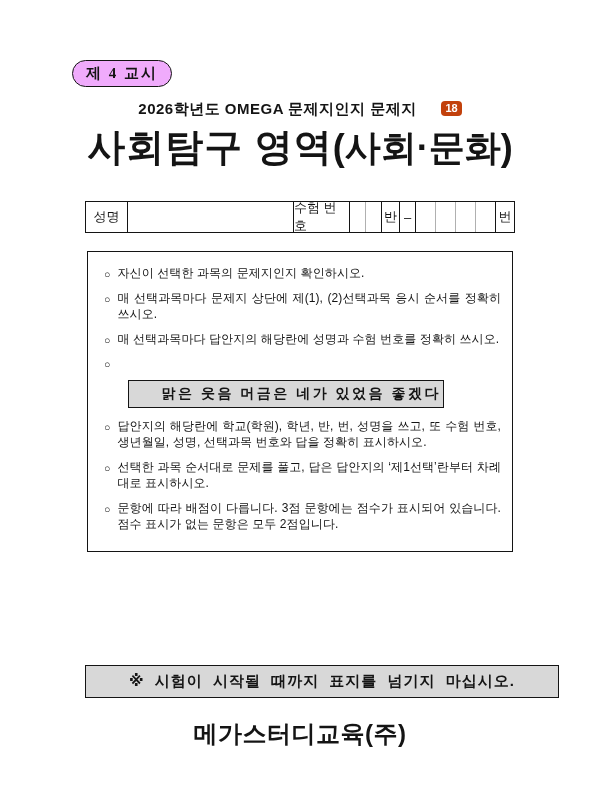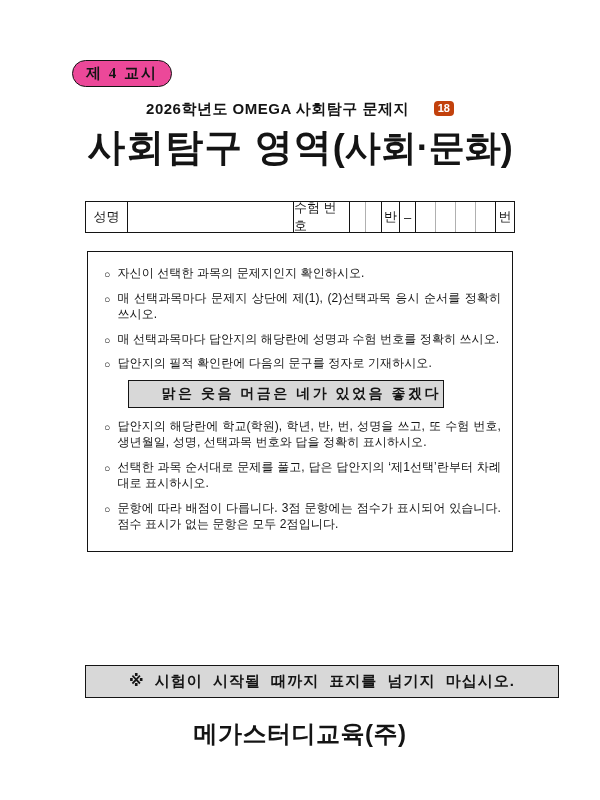--- a/index.html
+++ b/index.html
@@ -11,21 +11,21 @@
   }
   .page { position:absolute; inset:0; background:#fff; }
 
   
   .period-badge {
     position:absolute; left:72px; top:60px;
     border:1.6px solid #141414; border-radius:14px;
     padding:3px 13px;
     font-family:"Liberation Serif","DejaVu Serif",serif;
     font-size:15px; font-weight:600; letter-spacing:2px;
-    background:#ec4899;
+    background:#f0abfc;
   }
 
   
   .subtitle-row {
     position:absolute; top:100px; left:0; width:100%;
     text-align:center; font-size:15px; font-weight:bold; letter-spacing:0.5px;
   }
   .subtitle-number {
     display:inline-block; margin-left:20px;
     background:#c2410c; color:#fff;
@@ -105,21 +105,21 @@
   }
 </style>
 </head>
 <body>
 
 <div class="page">
 
   <div class="period-badge">제 4 교시</div>
 
   <div class="subtitle-row">
-    <span>2026학년도 OMEGA 사회탐구 문제지</span>
+    <span>2026학년도 OMEGA 문제지인지 문제지</span>
     <span class="subtitle-number">18</span>
   </div>
 
   <div class="main-title">
     <span>사회탐구 영역</span><span class="sub">(사회·문화)</span>
   </div>
 
   <div class="name-box">
     <div class="name-label">성명</div>
     <div class="name-value"></div>
@@ -150,21 +150,20 @@
       <span>매 선택과목마다 문제지 상단에 제(1), (2)선택과목 응시 순서를 정확히 쓰시오.</span>
     </div>
 
     <div class="inst-item">
       <span class="marker">○</span>
       <span>매 선택과목마다 답안지의 해당란에 성명과 수험 번호를 정확히 쓰시오.</span>
     </div>
 
     <div class="inst-item">
       <span class="marker">○</span>
-      <span>답안지의 필적 확인란에 다음의 문구를 정자로 기재하시오.</span>
     </div>
 
     <div class="phrase-box">맑은 웃음 머금은 네가 있었음 좋겠다</div>
 
     <div class="inst-item">
       <span class="marker">○</span>
       <span>답안지의 해당란에 학교(학원), 학년, 반, 번, 성명을 쓰고, 또 수험 번호, 생년월일, 성명, 선택과목 번호와 답을 정확히 표시하시오.</span>
     </div>
 
     <div class="inst-item">

